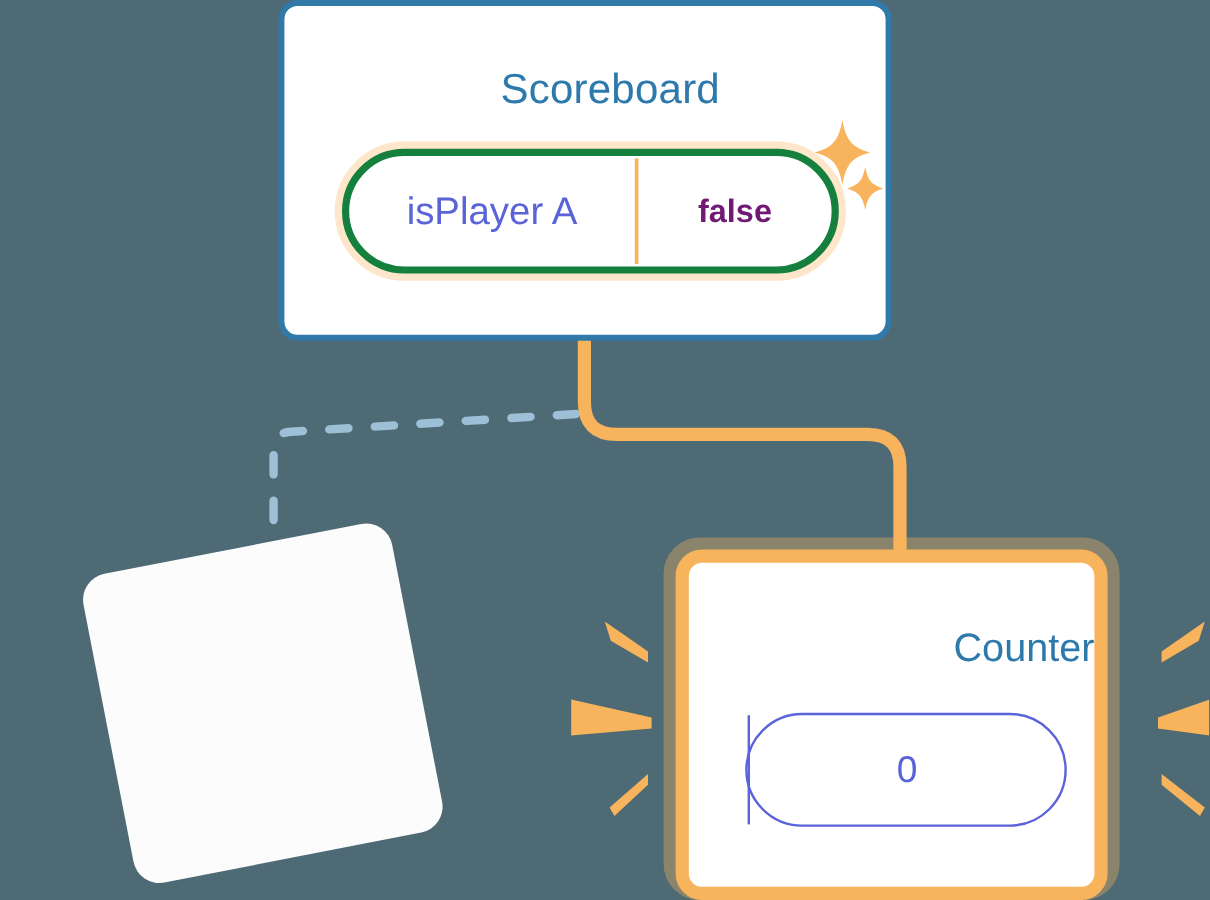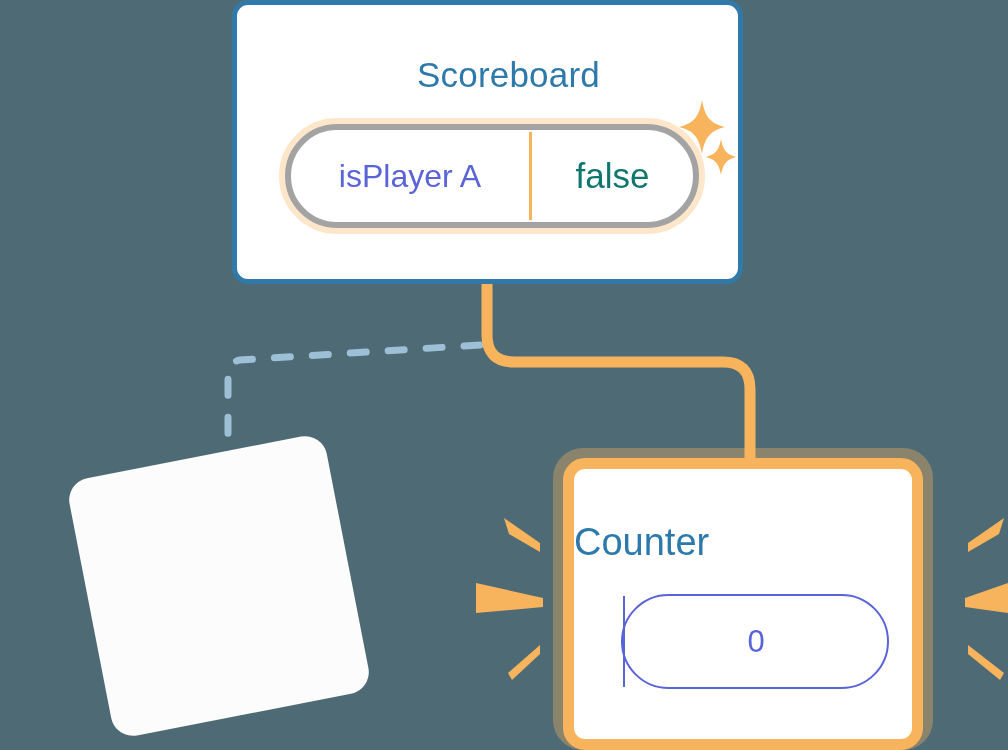--- a/index.html
+++ b/index.html
@@ -65,21 +65,21 @@
     border-radius: 999px;
     border: 13px solid rgba(248,180,92,0.33);
     box-sizing: border-box;
   }
   .pill-score {
     position: absolute;
     left: 6px; top: 6px;
     width: calc(100% - 12px);
     height: calc(100% - 12px);
     border-radius: 999px;
-    border: 6px solid #a3a3a3;
+    border: 6px solid #15803d;
     box-sizing: border-box;
     background: #ffffff;
     display: flex;
     align-items: stretch;
   }
   .pill-score .cell-key {
     flex: 0 0 238px;
     display: flex;
     align-items: center;
     justify-content: center;
@@ -89,23 +89,23 @@
   .pill-score .cell-div {
     flex: 0 0 3px;
     background: #f8b45c;
     margin: 2px 0;
   }
   .pill-score .cell-val {
     flex: 1 1 auto;
     display: flex;
     align-items: center;
     justify-content: center;
-    color: #0f766e;
-    font-size: 35px;
-    font-weight: normal;
+    color: #701a75;
+    font-size: 27px;
+    font-weight: bold;
   }
 
   
   .card-counter-halo {
     position: absolute;
     left: 553px;
     top: 448px;
     width: 380px;
     height: 302px;
     border-radius: 30px;
@@ -119,23 +119,23 @@
     top: 458px;
     width: 360px;
     height: 292px;
     background: #ffffff;
     border: 11px solid #f8b45c;
     border-radius: 22px;
     box-sizing: border-box;
     z-index: 5;
   }
   .card-title-counter {
-    text-align: left;
+    text-align: right;
     color: #2d79ab;
-    font-size: 38px;
+    font-size: 33px;
     font-weight: 400;
     margin-top: 52px;
   }
   .pill-counter {
     position: absolute;
     left: 47px;
     top: 125px;
     width: 268px;
     height: 95px;
     border-radius: 999px;

